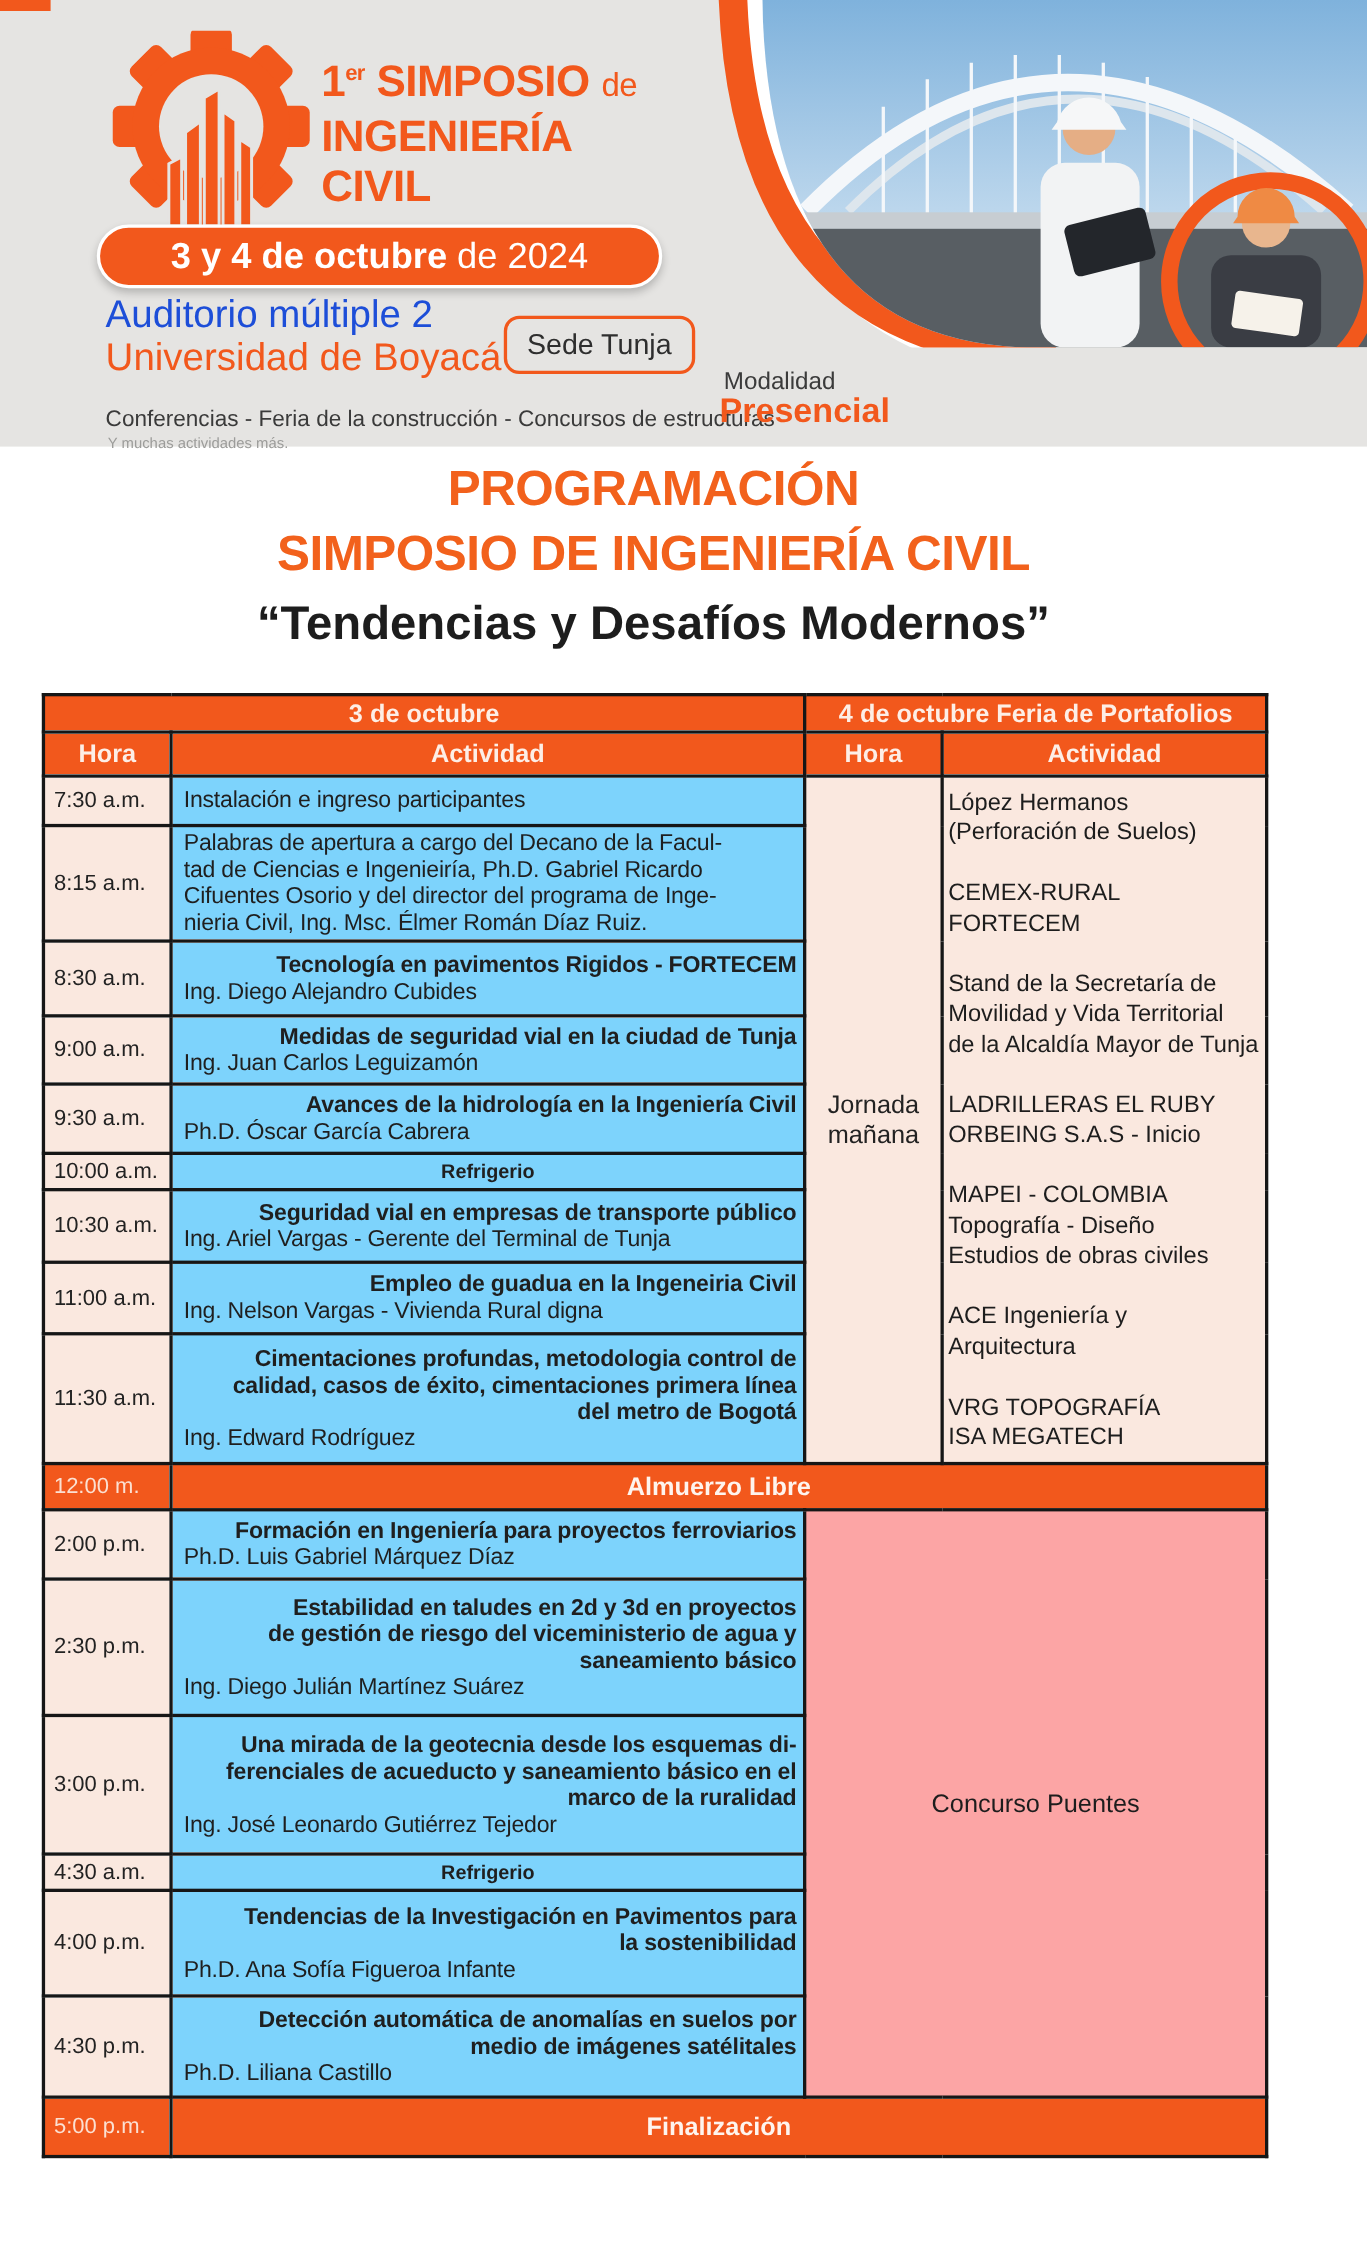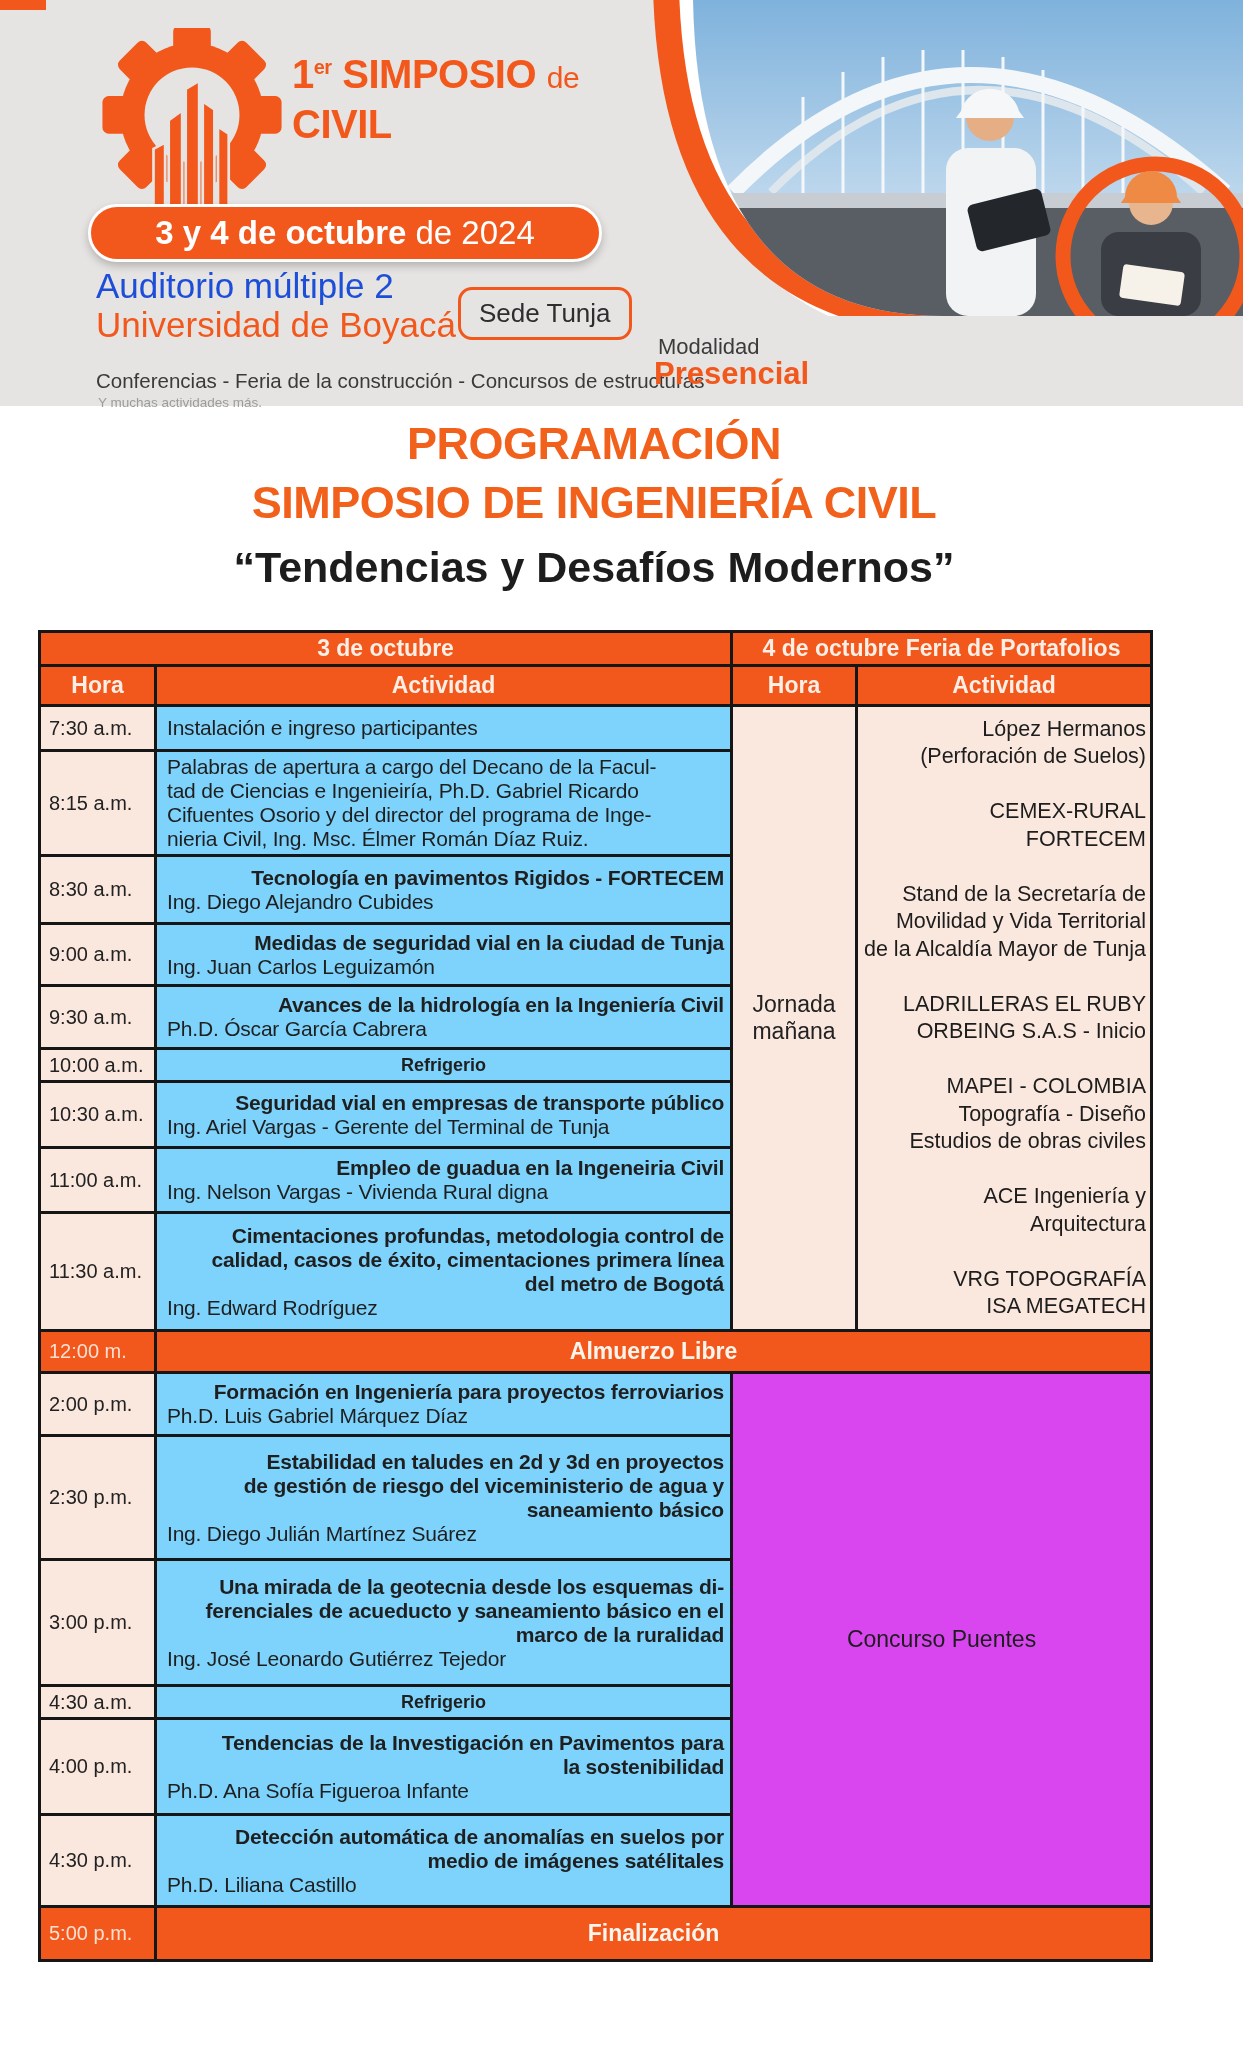--- a/index.html
+++ b/index.html
@@ -47,22 +47,22 @@
   td{background:#7dd3fc;font-size:21px;vertical-align:middle;}
   td.time{padding:2px 2px 2px 8px;color:#222;font-size:20px;background:#fae8df;}
   td.act{padding:3px 6px 3px 10px;}
   .b{font-weight:bold;white-space:pre-line;letter-spacing:-0.2px;text-align:right;}
   .p{white-space:pre-line;letter-spacing:-0.2px;}
   td.centercell{text-align:center;font-weight:bold;font-size:18px;}
   tr.banner td{background:#f2581c;border-color:#161616;}
   tr.banner td.time{color:#fbe0d2;}
   tr.banner td.blabel{color:#fef4ee;text-align:center;font-weight:bold;font-size:23px;}
   td.jornada{background:#fae8df;text-align:center;white-space:pre-line;font-size:23px;color:#222;}
-  td.sponsors{background:#fae8df;text-align:right;white-space:pre-line;font-size:21.5px;line-height:27.5px;color:#1d1d1d;padding:4px;}
-  td.contest{background:#d946ef;text-align:center;font-size:23px;color:#1d1d1d;}
+  td.sponsors{background:#fae8df;text-align:left;white-space:pre-line;font-size:21.5px;line-height:27.5px;color:#1d1d1d;padding:4px;}
+  td.contest{background:#fca5a5;text-align:center;font-size:23px;color:#1d1d1d;}
 </style>
 </head>
 <body>
 
 <div class="abs header-band"></div>
 <div class="abs corner-tab"></div>
 
 <svg class="abs" style="left:102px;top:28px" width="180" height="206" viewBox="0 0 200 230">
   <g fill="#f2581c">
     <g transform="translate(100,97)">
@@ -84,20 +84,21 @@
       <polygon points="74,103 89,92 89,198 74,198"></polygon>
       <polygon points="93,68 108,59 108,198 93,198"></polygon>
       <polygon points="112,82 125,91 125,198 112,198"></polygon>
       <polygon points="129,110 141,118 141,198 129,198"></polygon>
     </g>
   </g>
 </svg>
 
 <div class="abs logo-title">
   <div class="l1"><span>1</span><sup>er</sup> <span>SIMPOSIO</span> <span class="de">de</span></div>
+  <div class="l2">INGENIERÍA</div>
   <div class="l3">CIVIL</div>
 </div>
 
 <div class="abs date-banner">
   <b>3 y 4 de octubre</b>
   <span>de 2024</span>
 </div>
 
 <div class="abs venue1">Auditorio múltiple 2</div>
 <div class="abs venue2">Universidad de Boyacá</div>

